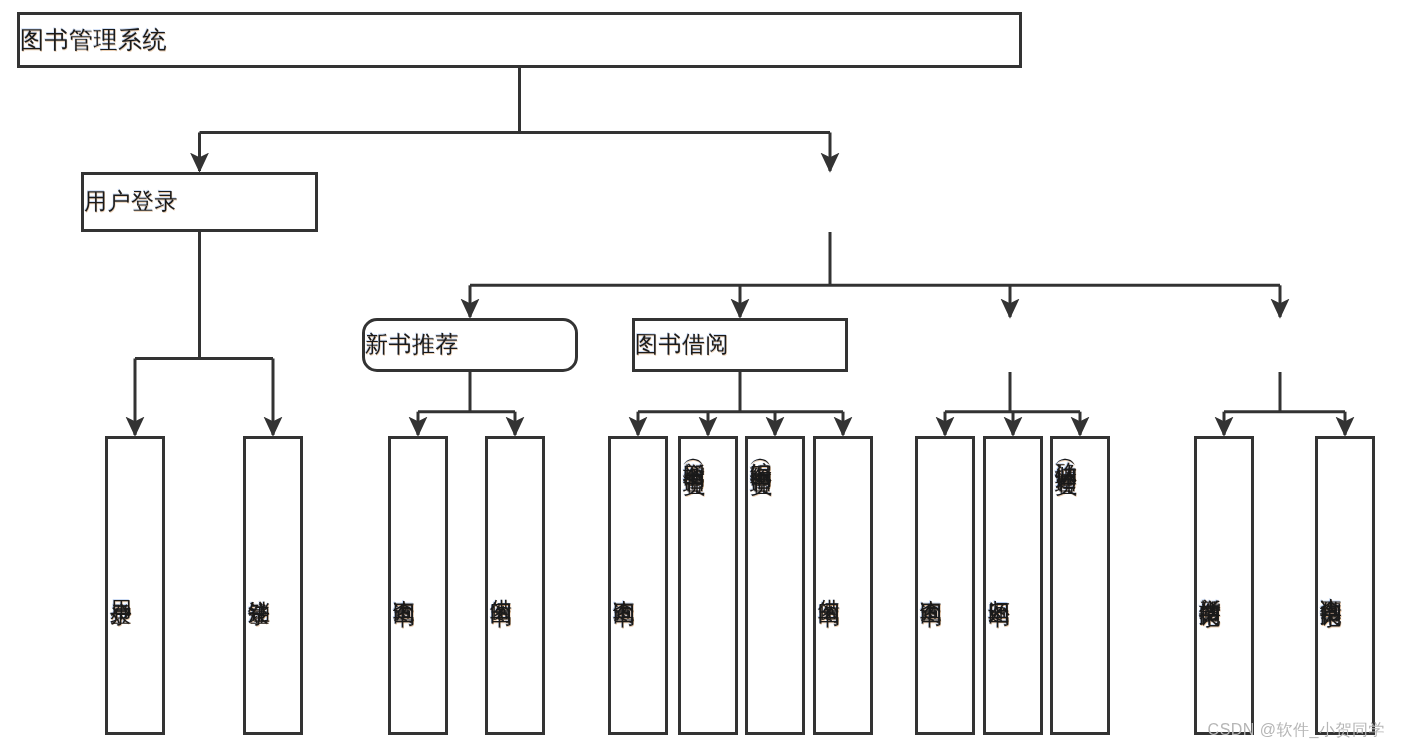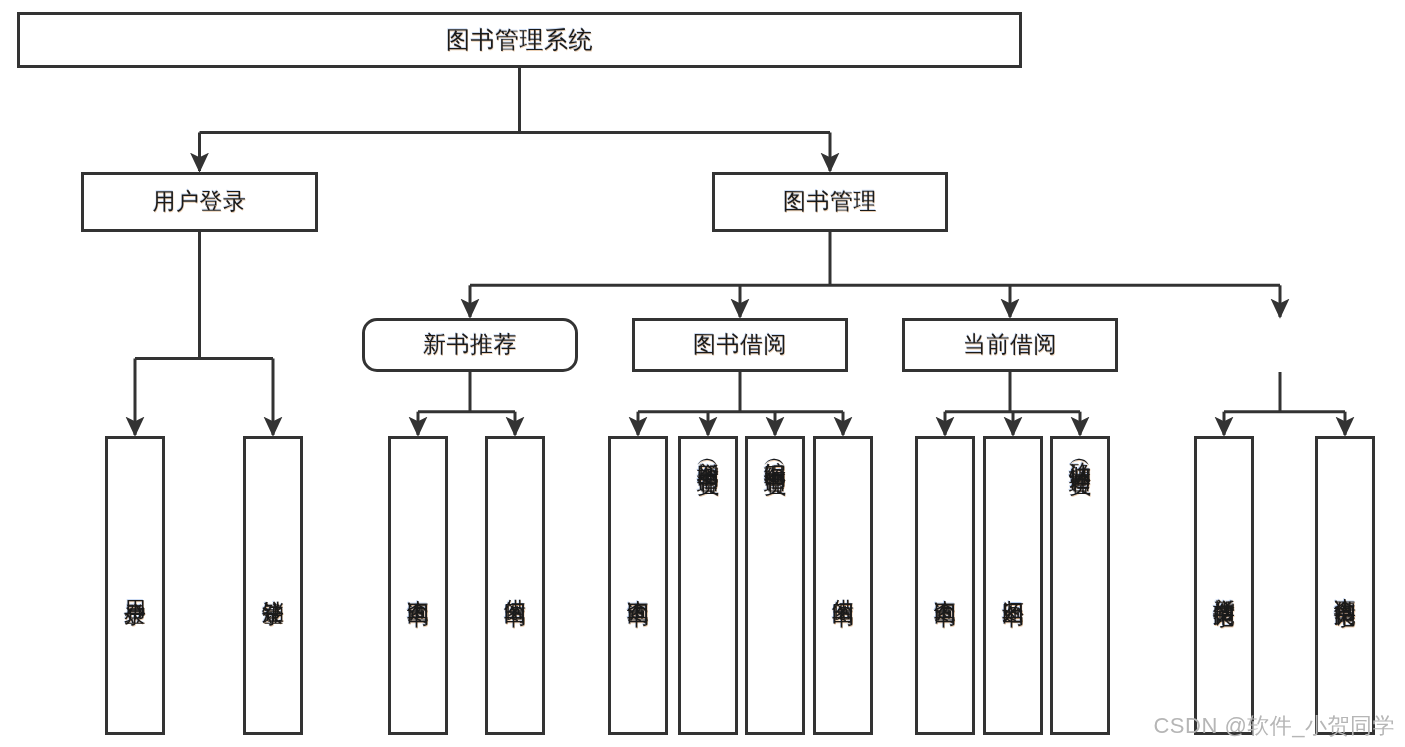--- a/index.html
+++ b/index.html
@@ -25,21 +25,20 @@
     height: 747px;
     pointer-events: none;
   }
   .node {
     position: absolute;
     box-sizing: border-box;
     border: 3px solid #333333;
     background: #ffffff;
     display: flex;
     align-items: center;
-    justify-content: center;
     color: #1a1a1a;
     text-shadow: 0.6px 0.6px 0 rgba(200,120,40,0.35), -0.6px -0.6px 0 rgba(90,140,220,0.30);
   }
   .node .label {
     display: block;
     line-height: 1.18;
     letter-spacing: 0.5px;
   }
   .node.horiz {
     font-size: 23px;
@@ -55,23 +54,23 @@
     text-orientation: upright;
     letter-spacing: 2px;
     white-space: nowrap;
   }
   .node.leaf.top-align {
     align-items: flex-start;
     padding-top: 5px;
   }
   #watermark {
     position: absolute;
-    right: 10px;
+    right: 20px;
     bottom: 6px;
-    font-size: 22px;
+    font-size: 16px;
     color: #b6b6b6;
     letter-spacing: 0.5px;
     white-space: nowrap;
     user-select: none;
   }
 </style>
 </head>
 <body>
 
 <div id="canvas">
@@ -119,32 +118,26 @@
       </g>
   </svg>
 
   <div class="node root horiz" id="node-root" style="left: 17px; top: 12px; width: 1005px; height: 56px;">
     <span class="label">图书管理系统</span>
   </div>
 
   <div class="node horiz" id="node-user-login" style="left: 81px; top: 172px; width: 237px; height: 60px;">
     <span class="label">用户登录</span>
   </div>
-  <div class="node horiz" id="node-book-manage" style="left: 712px; top: 172px; width: 236px; height: 60px;">
-    <span class="label">图书管理</span>
-  </div>
 
   <div class="node horiz" id="node-new-book-recommend" style="left: 362px; top: 318px; width: 216px; height: 54px; border-radius: 15px;">
     <span class="label">新书推荐</span>
   </div>
   <div class="node horiz" id="node-book-borrow" style="left: 632px; top: 318px; width: 216px; height: 54px;">
     <span class="label">图书借阅</span>
-  </div>
-  <div class="node horiz" id="node-current-borrow" style="left: 902px; top: 318px; width: 216px; height: 54px;">
-    <span class="label">当前借阅</span>
   </div>
 
   <div class="node leaf" id="node-leaf-user-login" style="left: 105px; top: 436px; width: 60px; height: 299px;">
     <span class="label">用户登录</span>
   </div>
   <div class="node leaf" id="node-leaf-logout-login" style="left: 243px; top: 436px; width: 60px; height: 299px;">
     <span class="label">注销登录</span>
   </div>
   <div class="node leaf" id="node-leaf-query-book-rec" style="left: 388px; top: 436px; width: 60px; height: 299px;">
     <span class="label">查询图书</span>

